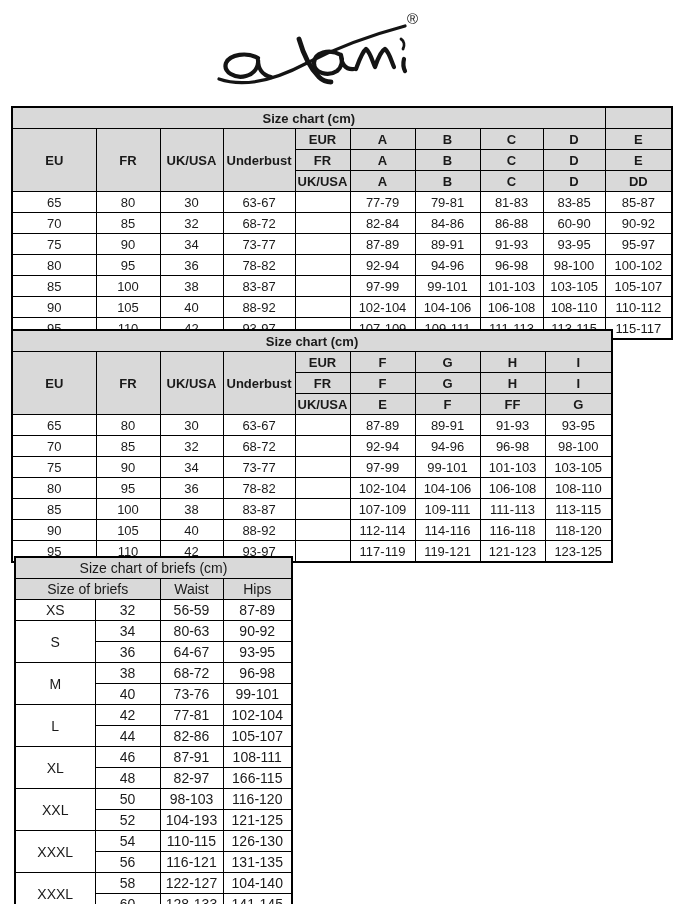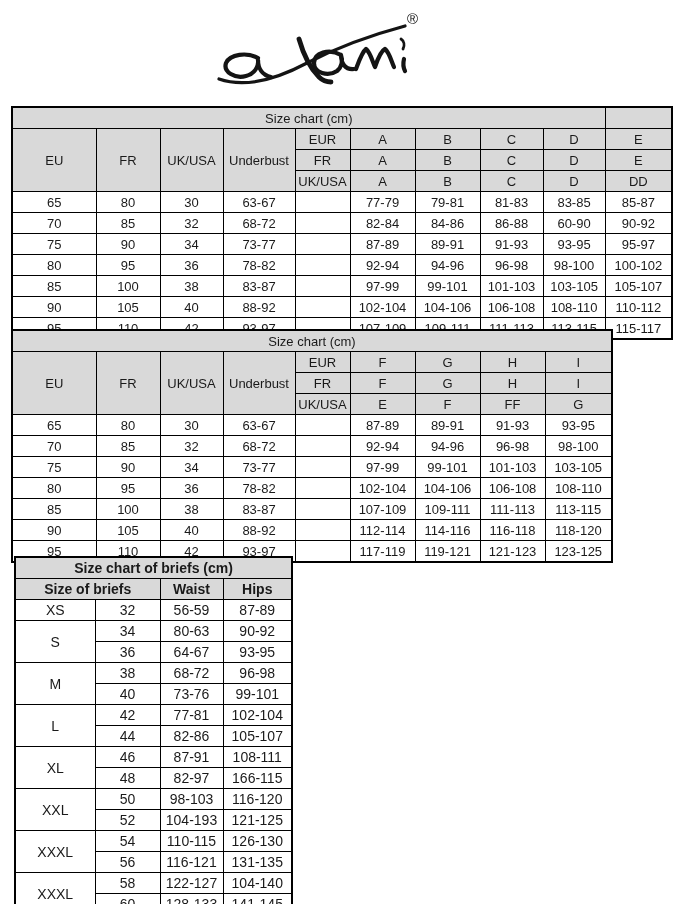--- a/index.html
+++ b/index.html
@@ -25,23 +25,23 @@
     border:1px solid var(--brd,#000);
     height:20px;padding:0 1px;margin:0;
     text-align:center;vertical-align:middle;
     font-size:13px;font-weight:normal;line-height:1;
     color:var(--txt,#1a1a1a);
     overflow:hidden;white-space:nowrap;
   }
   .t1{left:11px;top:106px;width:660px;}
   .t2{left:11px;top:329px;width:600px;}
   .t3{left:14px;top:556px;width:277px;}
-  .hdr,.title{background:var(--hdr,#d9d9d9);font-weight:normal;}
+  .hdr,.title{background:var(--hdr,#d9d9d9);font-weight:bold;}
   .t3 td,.t3 th{font-size:14px;}
-  .t3 .title,.t3 .hdr{font-weight:bold;}
+  .t3 .title,.t3 .hdr{font-weight:normal;}
 </style>
 </head>
 <body>
 
 <div class="page" style="--hdr: #d9d9d9; --brd: #000000; --txt: #1a1a1a; --page-bg: #ffffff;">
 
   <div class="logo">
     <svg viewBox="0 0 215 85" fill="none" stroke="#141414" stroke-linecap="round" stroke-linejoin="round" aria-label="axami">
 
       <path d="M4 74 C 30 83, 62 74, 92 58 C 125 41, 160 29, 190 21" stroke-width="3.2"></path>

